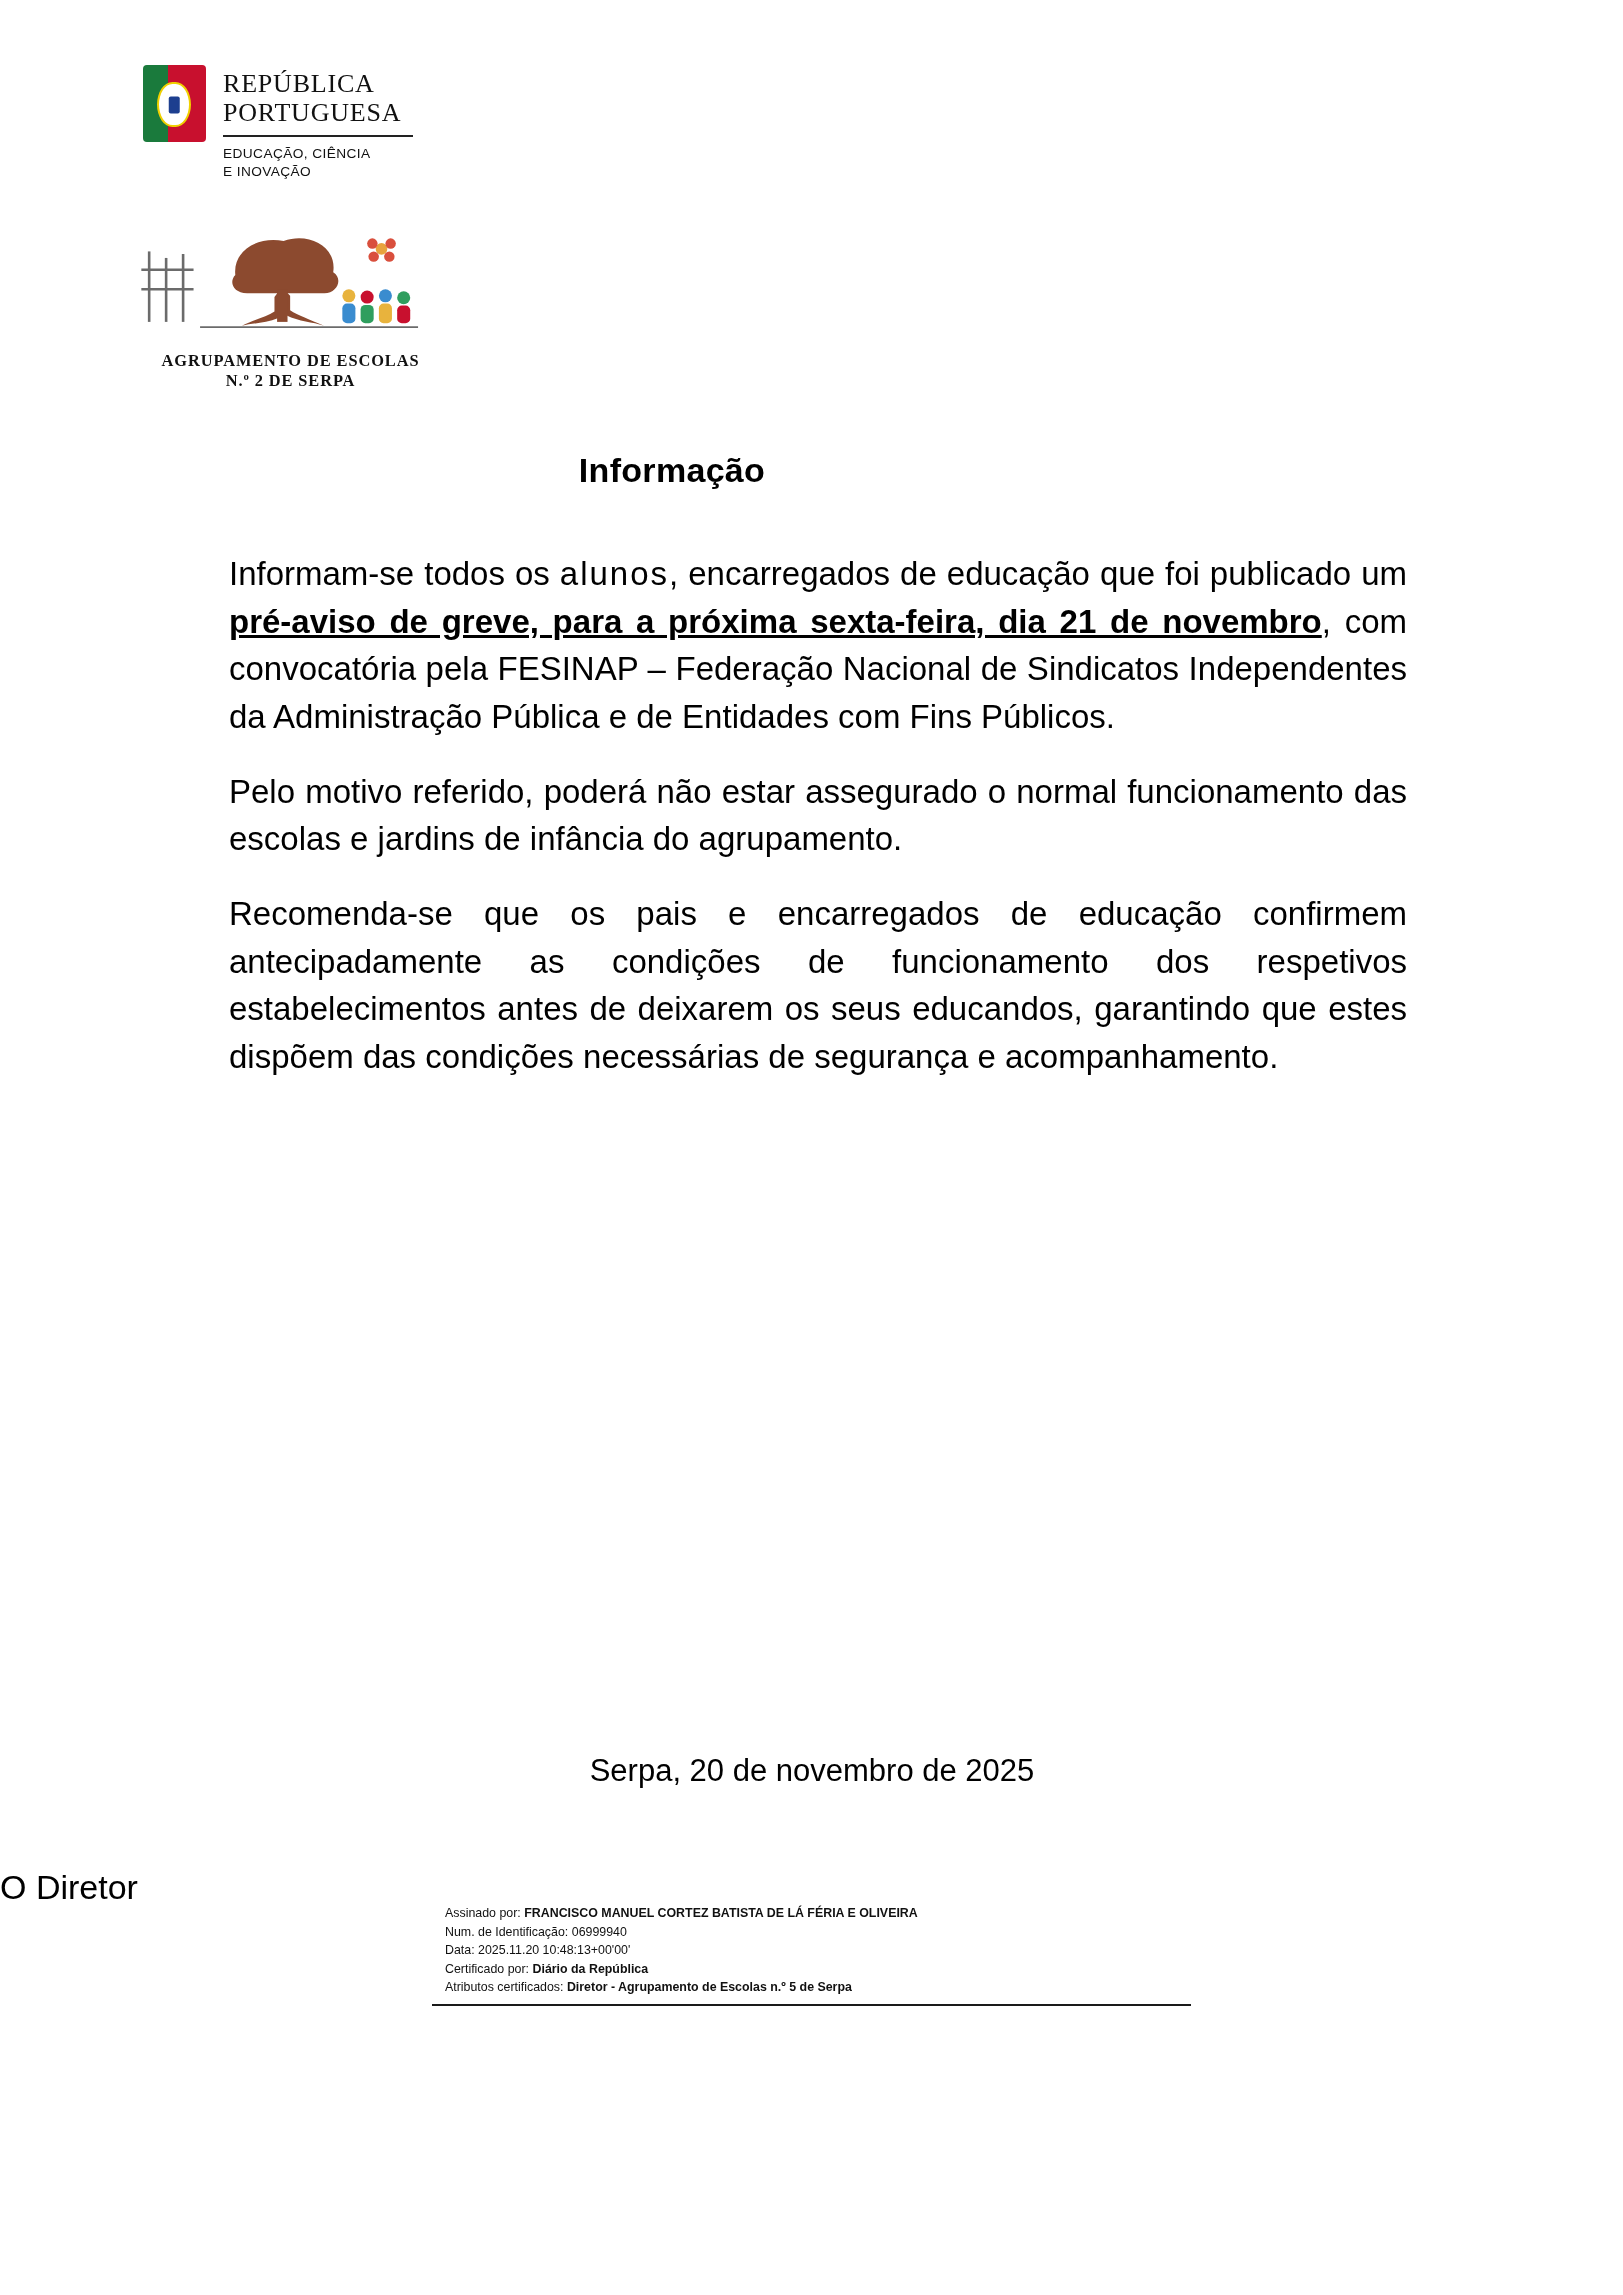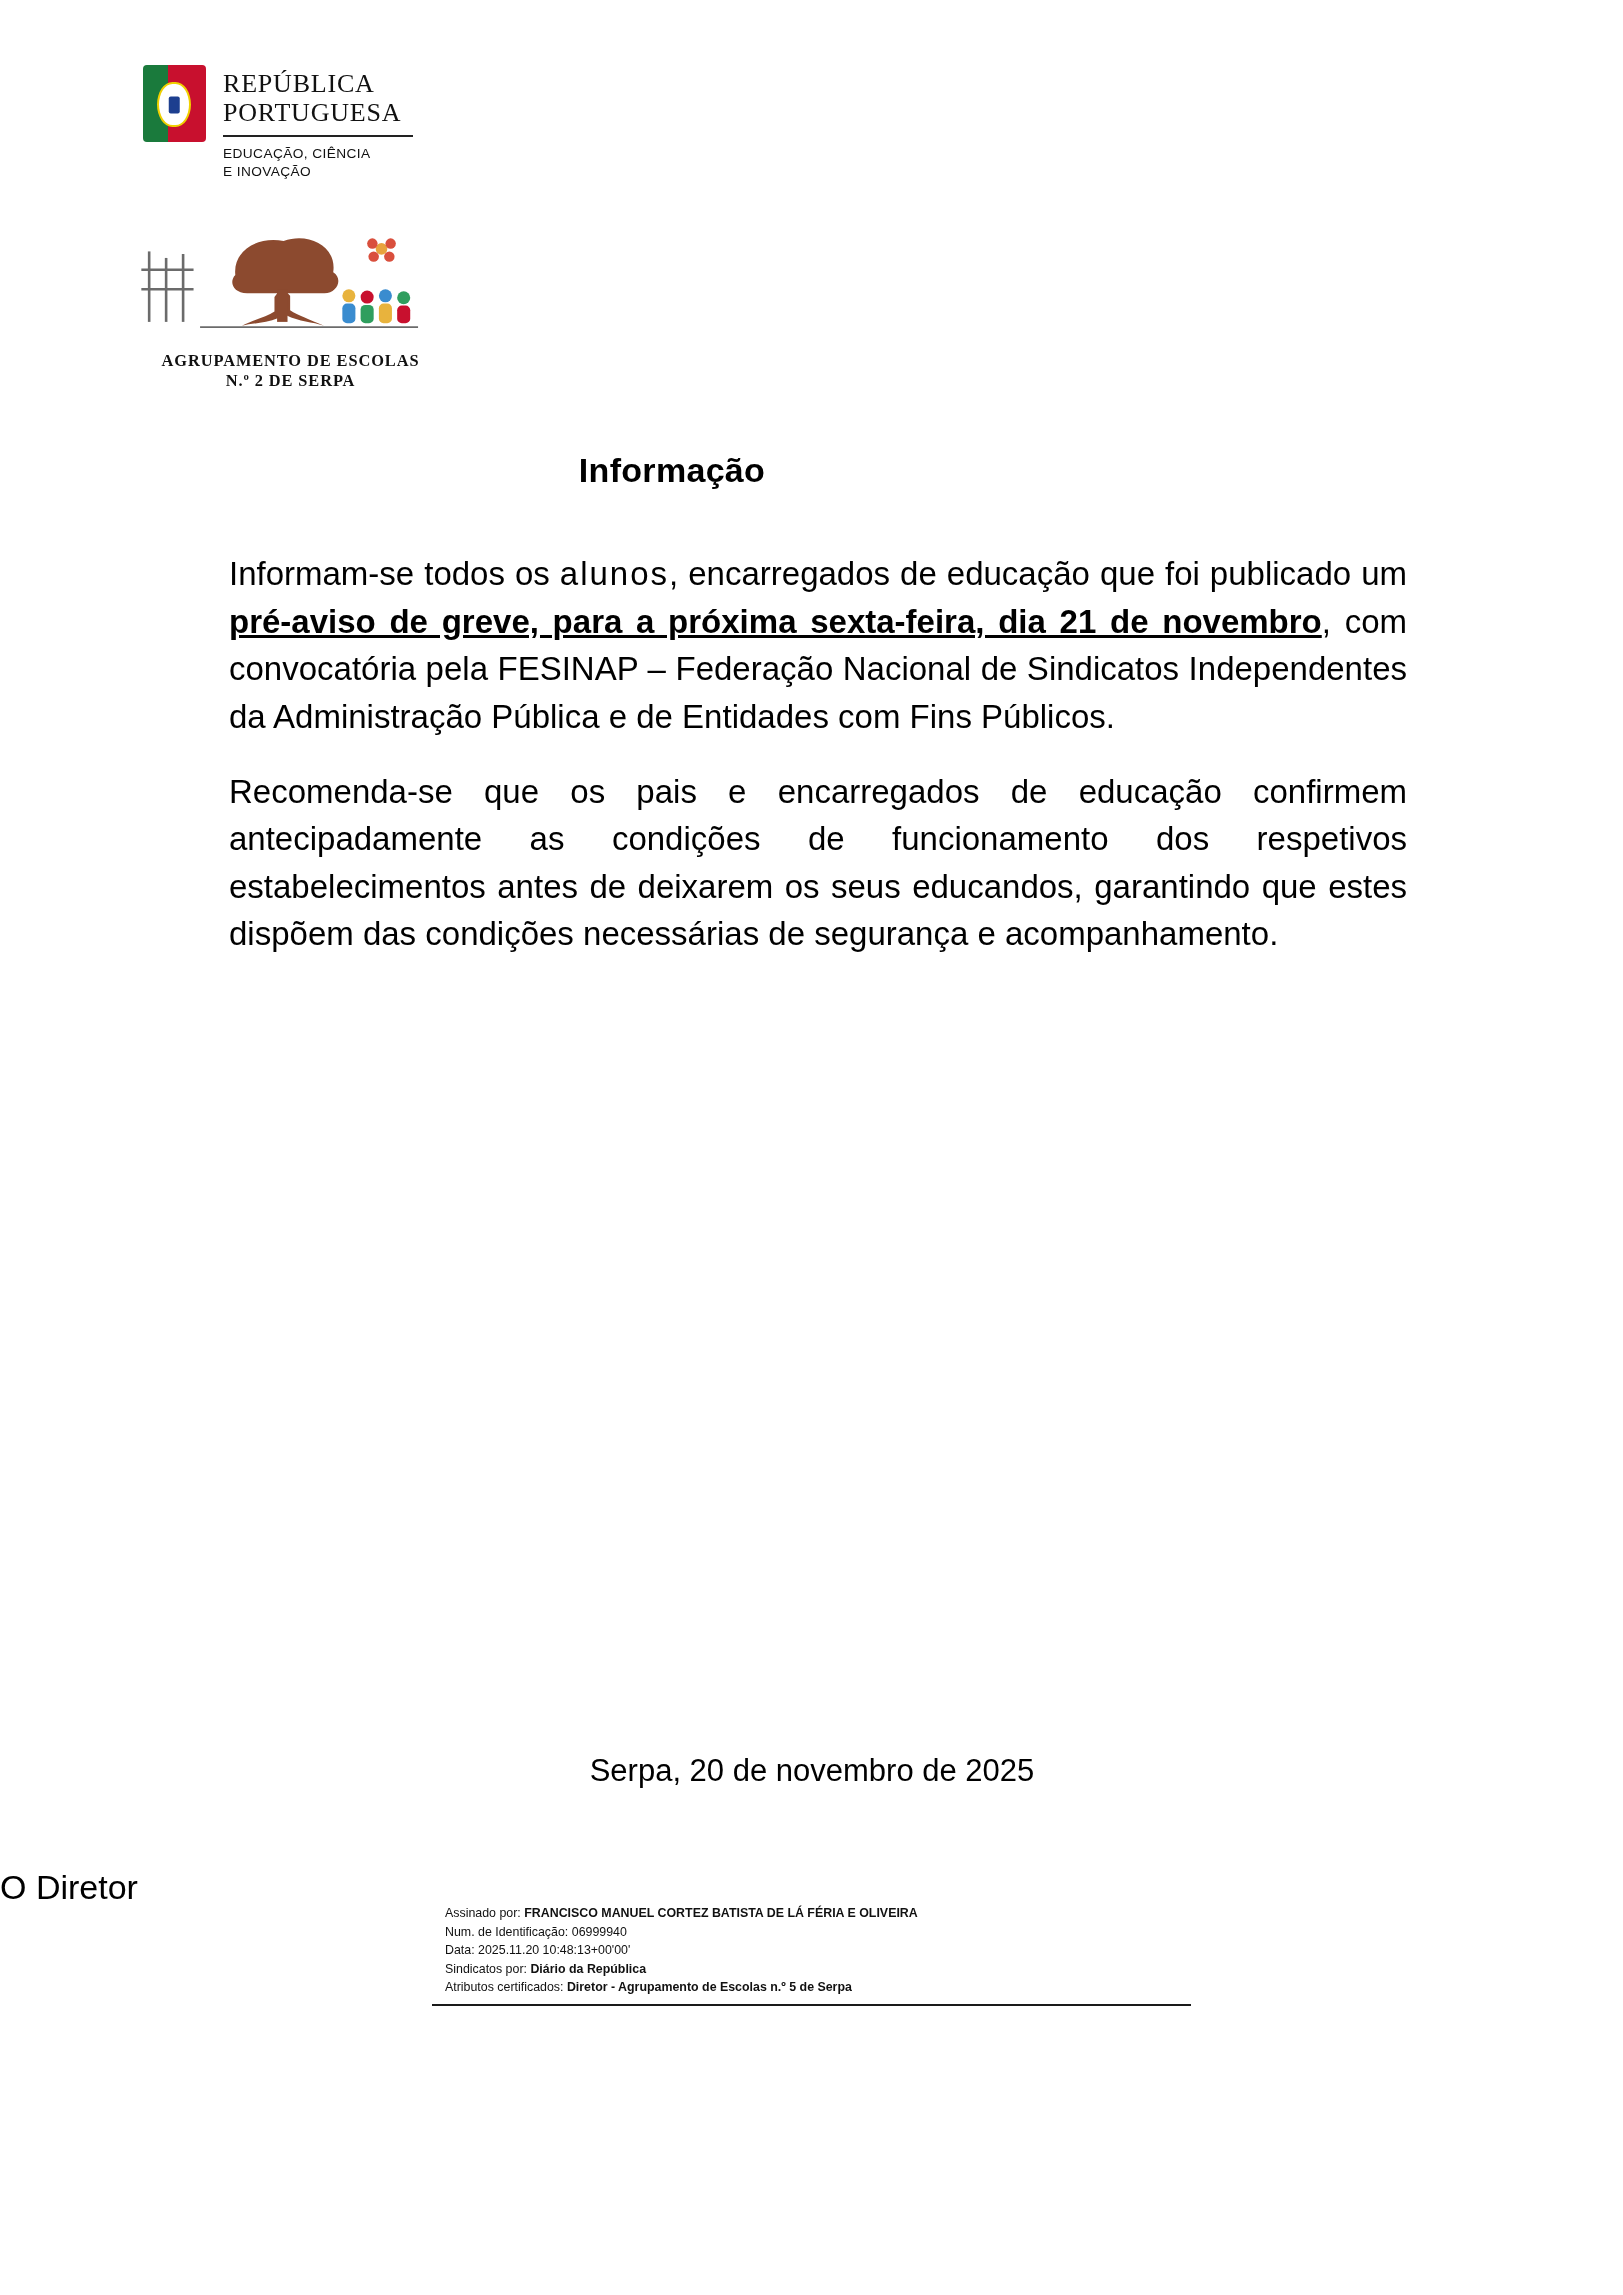--- a/index.html
+++ b/index.html
@@ -280,20 +280,21 @@
       <div>N.º 2 DE SERPA</div>
     </div>
   </div>
 
   <div class="title">Informação</div>
 
   <div class="content">
 
     <p class="para"><span>Informam-se todos os </span><span class="spaced">alunos</span><span>, encarregados de educação que foi publicado um</span><span class="hl"> pré-aviso de greve, para a próxima sexta-feira, dia 21 de novembro</span><span>, com convocatória pela FESINAP – Federação Nacional de Sindicatos Independentes da Administração Pública e de Entidades com Fins Públicos.</span></p>
 
+    <p class="para">Pelo motivo referido, poderá não estar assegurado o normal funcionamento das escolas e jardins de infância do agrupamento.</p>
 
     <p class="para">Recomenda-se que os pais e encarregados de educação confirmem antecipadamente as condições de funcionamento dos respetivos estabelecimentos antes de deixarem os seus educandos, garantindo que estes dispõem das condições necessárias de segurança e acompanhamento.</p>
   </div>
 
   <div class="place-date">Serpa, 20 de novembro de 2025</div>
 
   <div class="signer-title">O Diretor</div>
 
   <div class="sig-block">
     <div class="sig-line">
@@ -302,21 +303,21 @@
     </div>
     <div class="sig-line">
       <span class="lbl">Num. de Identificação:</span>
       <span class="lbl">06999940</span>
     </div>
     <div class="sig-line">
       <span class="lbl">Data:</span>
       <span class="lbl">2025.11.20 10:48:13+00'00'</span>
     </div>
     <div class="sig-line">
-      <span class="lbl">Sindicatos por:</span>
+      <span class="lbl">Certificado por:</span>
       <span class="val">Diário da República</span>
     </div>
     <div class="sig-line">
       <span class="lbl">Atributos certificados:</span>
       <span class="val">Diretor - Agrupamento de Escolas n.º 5 de Serpa</span>
     </div>
     <div class="sig-rule"></div>
   </div>
 
 </div>

